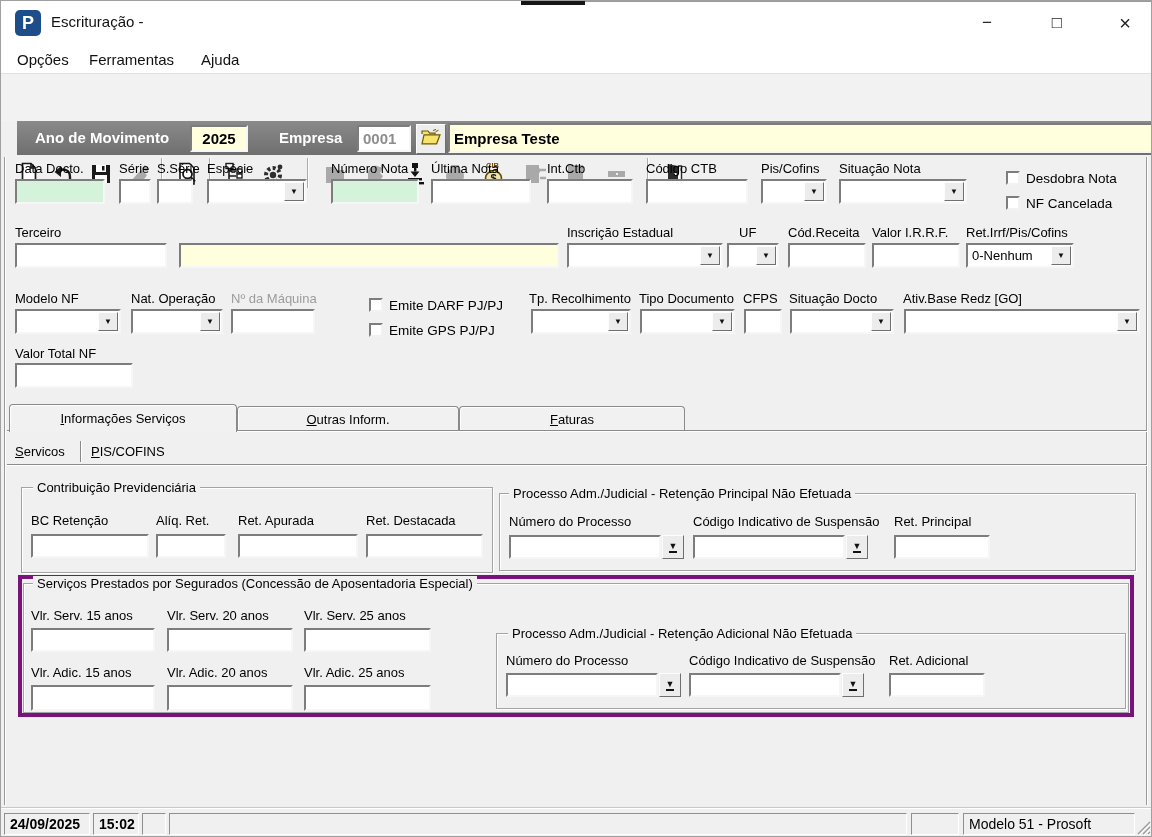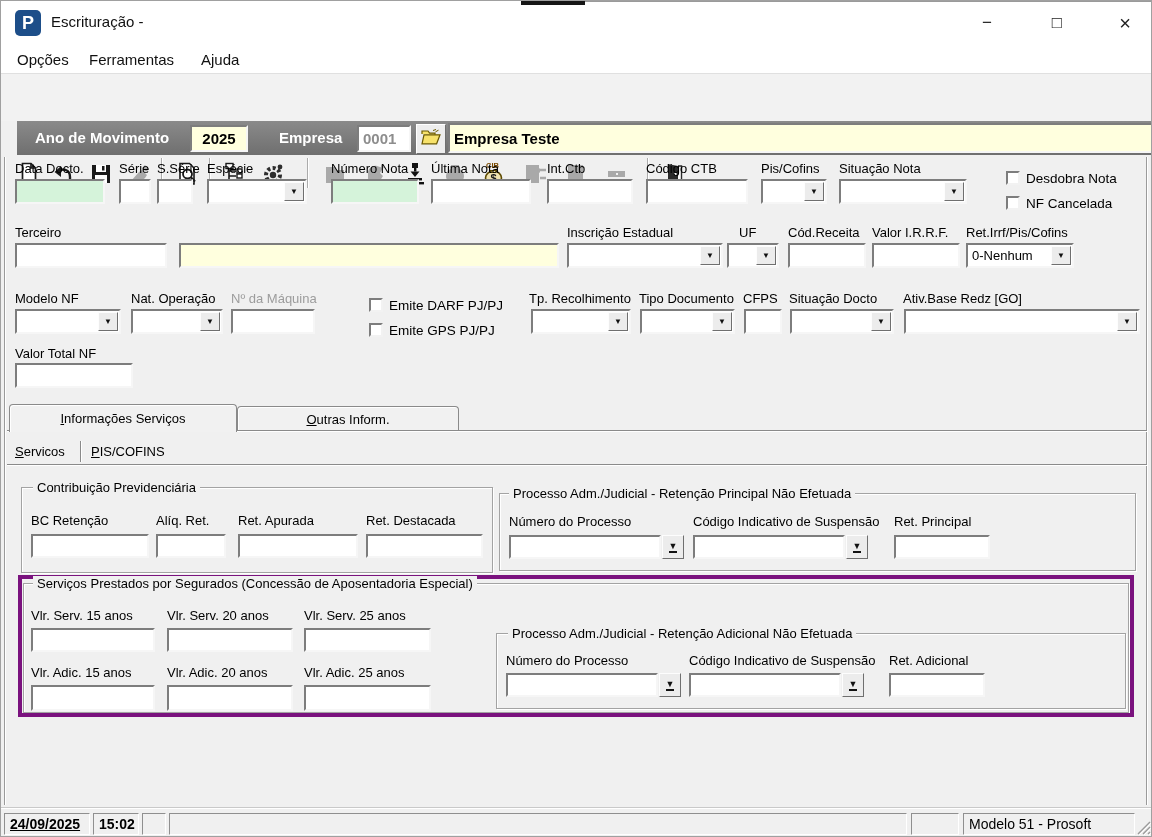--- a/index.html
+++ b/index.html
@@ -311,20 +311,23 @@
 
   <span class="lbl" style="left:14px;top:345px;">Valor Total NF</span>
   <input class="box" style="left: 14px; top: 362px; width: 118px;">
 
   <div class="mtab" style="left:236px;width:220px;">
       <span class="tab-ul">Outras Inform.</span>
     </div>
   <div class="mtab active" style="left:8px;width:226px;">
       <span class="tab-ul">Informações Serviços</span>
     </div>
+  <div class="mtab" style="left:458px;width:224px;">
+      <span class="tab-ul">Faturas</span>
+    </div>
   <div class="tabline"></div>
 
   <div class="subflat" style="left:8px;">
       <span class="tab-ul">Servicos</span>
     </div>
   <div class="subsep" style="left:79px;"></div>
   <div class="subflat" style="left:84px;">
       <span class="tab-ul">PIS/COFINS</span>
     </div>
   <div class="subline"></div>
@@ -380,21 +383,21 @@
     </div>
   <span class="lbl" style="left:688px;top:652px;">Código Indicativo de Suspensão</span>
   <input class="box" style="left: 688px; top: 672px; width: 152px; height: 24px;">
   <div class="dd2" style="left:841px;top:672px;height:24px;">
       <span class="arrbar">▼</span>
     </div>
   <span class="lbl" style="left:888px;top:652px;">Ret. Adicional</span>
   <input class="box" style="left: 888px; top: 672px; width: 96px; height: 24px;">
 
   <div class="statusline"></div>
-  <div class="scell" style="left:3px;width:86px;font-weight:600;text-decoration:underline;">24/09/2025</div>
+  <div class="scell" style="left:3px;width:86px;font-weight:600;">24/09/2025</div>
   <div class="scell" style="left:92px;width:46px;font-weight:600;">15:02</div>
   <div class="scell" style="left:141px;width:24px;"></div>
   <div class="scell" style="left:168px;width:738px;"></div>
   <div class="scell" style="left:910px;width:48px;"></div>
   <div class="scell" style="left:962px;width:172px;">Modelo 51 - Prosoft</div>
   <div class="grip">
     <svg width="14" height="14" viewBox="0 0 14 14">
         <path d="M13 1 L1 13 M13 6 L6 13 M13 11 L11 13" stroke="#9a9a9a" stroke-width="1.4"></path>
         <path d="M14 2 L2 14 M14 7 L7 14 M14 12 L12 14" stroke="#ffffff" stroke-width="1"></path>
       </svg>

